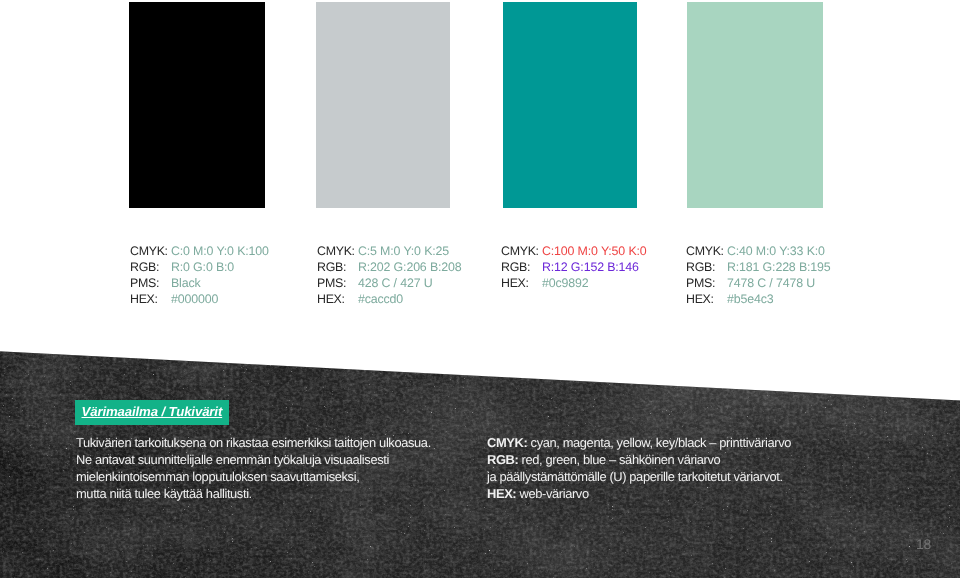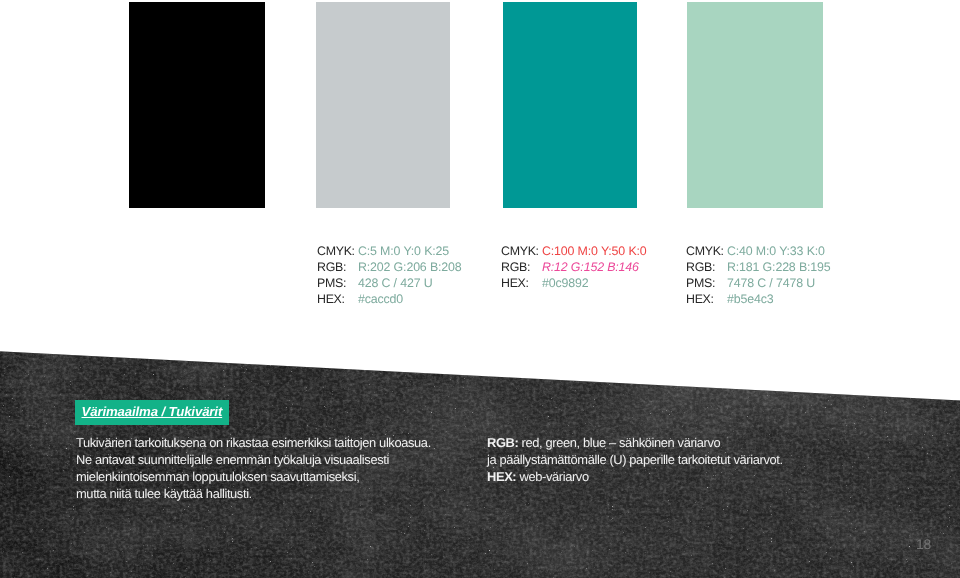--- a/index.html
+++ b/index.html
@@ -50,31 +50,37 @@
 
 <div class="page" style="background: rgb(255, 255, 255);">
 
   <div class="swatches">
     <div class="swatch sw0" style="background: rgb(0, 0, 0);"></div>
     <div class="swatch sw1" style="background: rgb(198, 203, 205);"></div>
     <div class="swatch sw2" style="background: rgb(0, 152, 149);"></div>
     <div class="swatch sw3" style="background: rgb(168, 213, 192);"></div>
   </div>
 
+  <div class="spec aa sp0">
+    <div class="row"><span class="lbl" style="color: rgb(40, 40, 40);">CMYK:</span><span class="val" style="color: rgb(126, 171, 158);">C:0 M:0 Y:0 K:100</span></div>
+    <div class="row"><span class="lbl" style="color: rgb(40, 40, 40);">RGB:</span><span class="val" style="color: rgb(126, 171, 158);">R:0 G:0 B:0</span></div>
+    <div class="row"><span class="lbl" style="color: rgb(40, 40, 40);">PMS:</span><span class="val" style="color: rgb(126, 171, 158);">Black</span></div>
+    <div class="row"><span class="lbl" style="color: rgb(40, 40, 40);">HEX:</span><span class="val" style="color: rgb(126, 171, 158);">#000000</span></div>
+  </div>
 
   <div class="spec aa sp1">
     <div class="row"><span class="lbl" style="color: rgb(40, 40, 40);">CMYK:</span><span class="val" style="color: rgb(126, 171, 158);">C:5 M:0 Y:0 K:25</span></div>
     <div class="row"><span class="lbl" style="color: rgb(40, 40, 40);">RGB:</span><span class="val" style="color: rgb(126, 171, 158);">R:202 G:206 B:208</span></div>
     <div class="row"><span class="lbl" style="color: rgb(40, 40, 40);">PMS:</span><span class="val" style="color: rgb(126, 171, 158);">428 C / 427 U</span></div>
     <div class="row"><span class="lbl" style="color: rgb(40, 40, 40);">HEX:</span><span class="val" style="color: rgb(126, 171, 158);">#caccd0</span></div>
   </div>
 
   <div class="spec aa sp2">
     <div class="row"><span class="lbl" style="color: rgb(40, 40, 40);">CMYK:</span><span class="val" style="color: #ef4444;">C:100 M:0 Y:50 K:0</span></div>
-    <div class="row"><span class="lbl" style="color: rgb(40, 40, 40);">RGB:</span><span class="val" style="color: #ec4899; font-style: italic;">R:12 G:152 B:146</span></div>
+    <div class="row"><span class="lbl" style="color: rgb(40, 40, 40);">RGB:</span><span class="val" style="color: #6d28d9;">R:12 G:152 B:146</span></div>
     <div class="row"><span class="lbl" style="color: rgb(40, 40, 40);">HEX:</span><span class="val" style="color: rgb(126, 171, 158);">#0c9892</span></div>
   </div>
 
   <div class="spec aa sp3">
     <div class="row"><span class="lbl" style="color: rgb(40, 40, 40);">CMYK:</span><span class="val" style="color: rgb(126, 171, 158);">C:40 M:0 Y:33 K:0</span></div>
     <div class="row"><span class="lbl" style="color: rgb(40, 40, 40);">RGB:</span><span class="val" style="color: rgb(126, 171, 158);">R:181 G:228 B:195</span></div>
     <div class="row"><span class="lbl" style="color: rgb(40, 40, 40);">PMS:</span><span class="val" style="color: rgb(126, 171, 158);">7478 C / 7478 U</span></div>
     <div class="row"><span class="lbl" style="color: rgb(40, 40, 40);">HEX:</span><span class="val" style="color: rgb(126, 171, 158);">#b5e4c3</span></div>
   </div>
 
@@ -141,20 +147,21 @@
   </div>
 
   <div class="btext bt-left aa" style="color: rgb(240, 240, 240);">
     <div>Tukivärien tarkoituksena on rikastaa esimerkiksi taittojen ulkoasua.</div>
     <div>Ne antavat suunnittelijalle enemmän työkaluja visuaalisesti</div>
     <div>mielenkiintoisemman lopputuloksen saavuttamiseksi,</div>
     <div>mutta niitä tulee käyttää hallitusti.</div>
   </div>
 
   <div class="btext bt-right aa" style="color: rgb(240, 240, 240);">
+    <div><b>CMYK:</b><span> cyan, magenta, yellow, key/black – printtiväriarvo</span></div>
     <div><b>RGB:</b><span> red, green, blue – sähköinen väriarvo</span></div>
     <div><span>ja päällystämättömälle (U) paperille tarkoitetut väriarvot.</span></div>
     <div><b>HEX:</b><span> web-väriarvo</span></div>
   </div>
 
   <div class="pageno aa">18</div>
 
 </div>
 
 </body></html>

